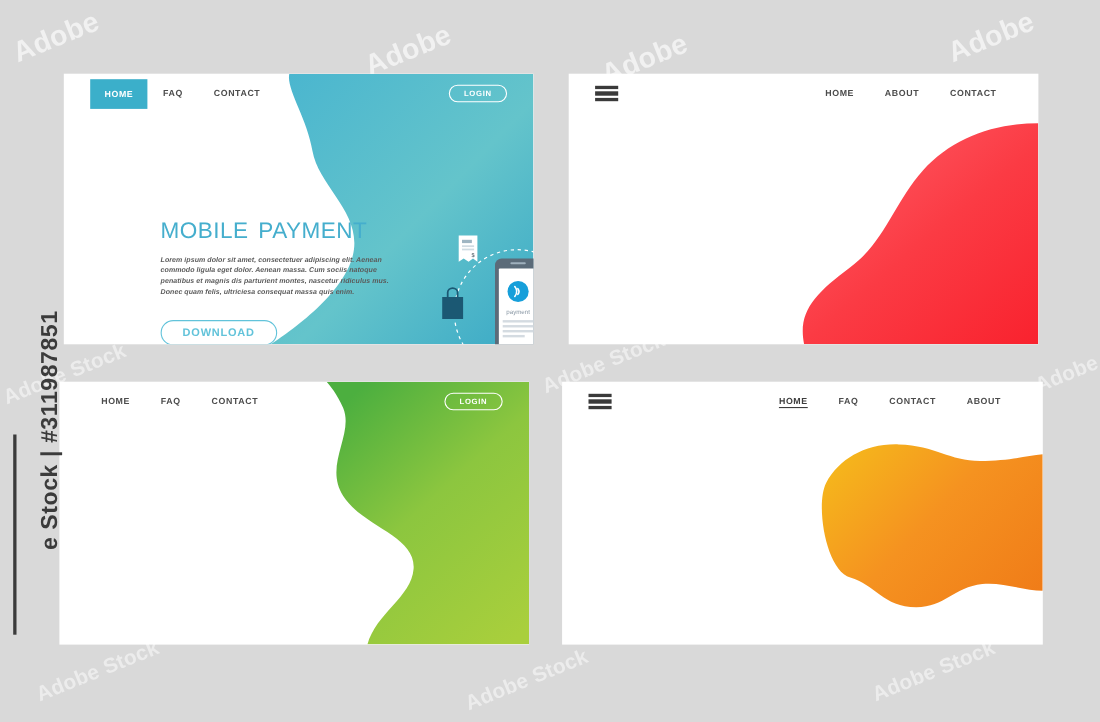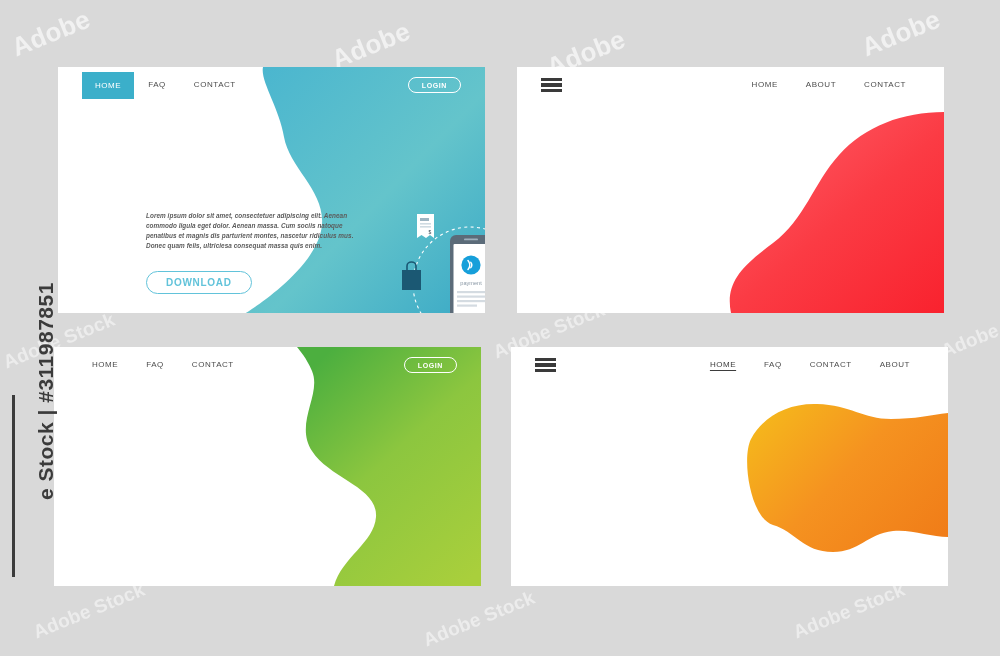--- a/index.html
+++ b/index.html
@@ -54,21 +54,21 @@
   #card-4 { left:511px; top:347px; width:437px; height:239px; }
 
   .blob { position:absolute; inset:0; pointer-events:none; }
   .blob svg { width:100%; height:100%; display:block; }
 
   
   .nav { position:absolute; top:0; left:0; width:100%; height:36px; z-index:5; }
   .nav-left { position:absolute; left:24px; top:0; height:36px; display:flex; align-items:center; gap:0; }
   .nav-right { position:absolute; right:24px; top:0; height:36px; display:flex; align-items:center; gap:0; }
   .nav-link {
-    font-size: 8px; font-weight: 400; letter-spacing: .55px;
+    font-size: 8px; font-weight: 700; letter-spacing: .55px;
     color: #4c4c4c; text-transform: uppercase;
     padding: 0 14px; line-height:36px; white-space:nowrap; cursor:pointer;
   }
   .nav-link.active-box {
     background: #3bafca; color:#fff;
     height: 27px; line-height:27px; padding: 0 13px; margin-top:0;
     display:flex; align-items:center;
   }
   .nav-link.underlined { text-decoration: underline; text-underline-offset: 3px; color:#3d3d3d; }
 
@@ -151,20 +151,23 @@
       <div class="nav-link active-box">HOME</div>
       <div class="nav-link">FAQ</div>
       <div class="nav-link">CONTACT</div>
     </div>
     <div class="nav-right">
       <div class="login-pill">LOGIN</div>
     </div>
   </div>
 
   <div class="hero">
+    <div class="title">
+      <span class="w1">MOBILE</span><span class="w2">PAYMENT</span>
+    </div>
     <div class="body-copy">Lorem ipsum dolor sit amet, consectetuer adipiscing elit. Aenean commodo ligula eget dolor. Aenean massa. Cum sociis natoque penatibus et magnis dis parturient montes, nascetur ridiculus mus. Donec quam felis, ultriciesa consequat massa quis enim.</div>
     <div class="cta outline-blue">DOWNLOAD</div>
   </div>
 
   <div class="illus" id="illus-1">
     <svg viewBox="0 0 141 146">
       <circle cx="70" cy="76" r="57" fill="none" stroke="#ffffff" stroke-width="1.1" stroke-dasharray="3 3.4"></circle>
 
       <rect x="50" y="27" width="42" height="92" rx="6" fill="#5b6b79"></rect>
       <rect x="53.5" y="36" width="35" height="72" rx="1" fill="#ffffff"></rect>

